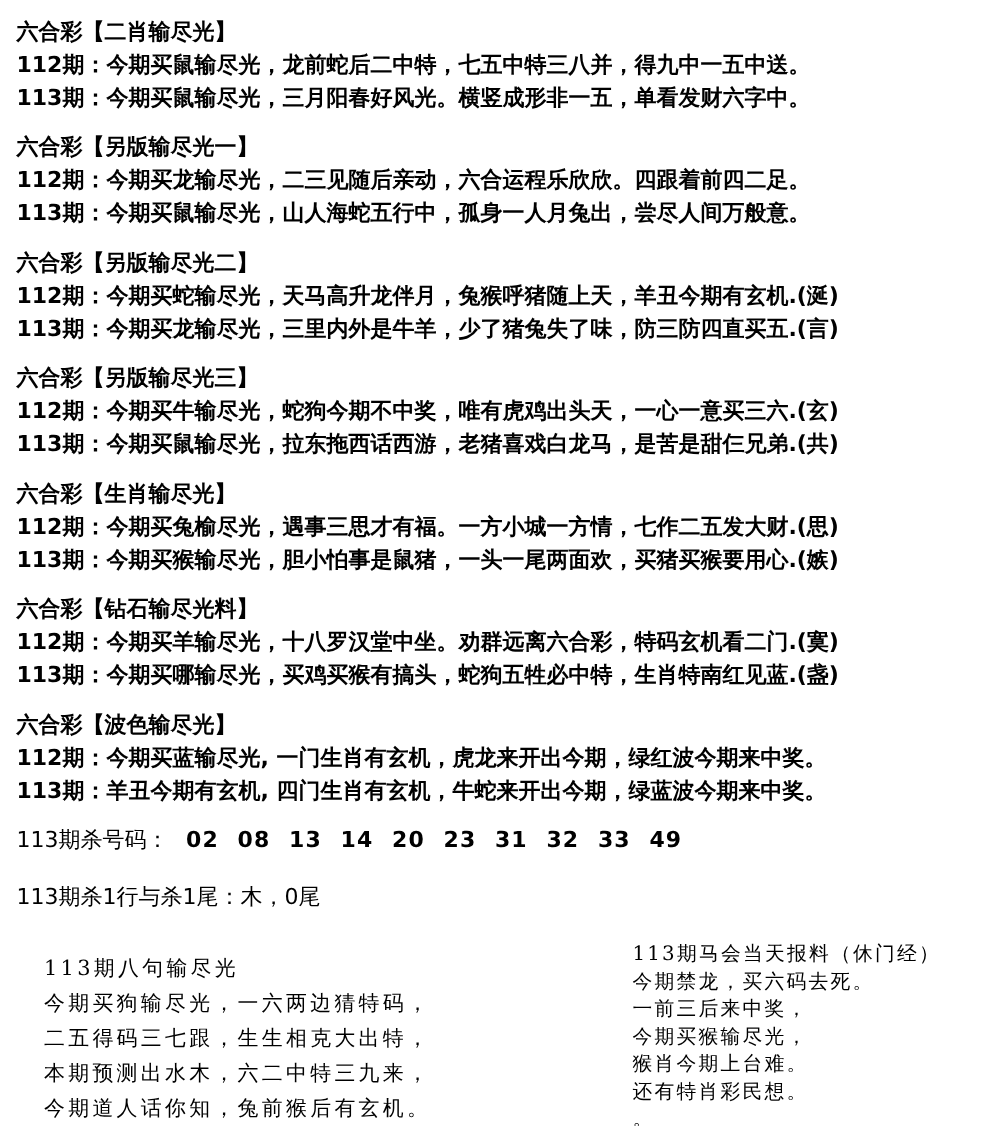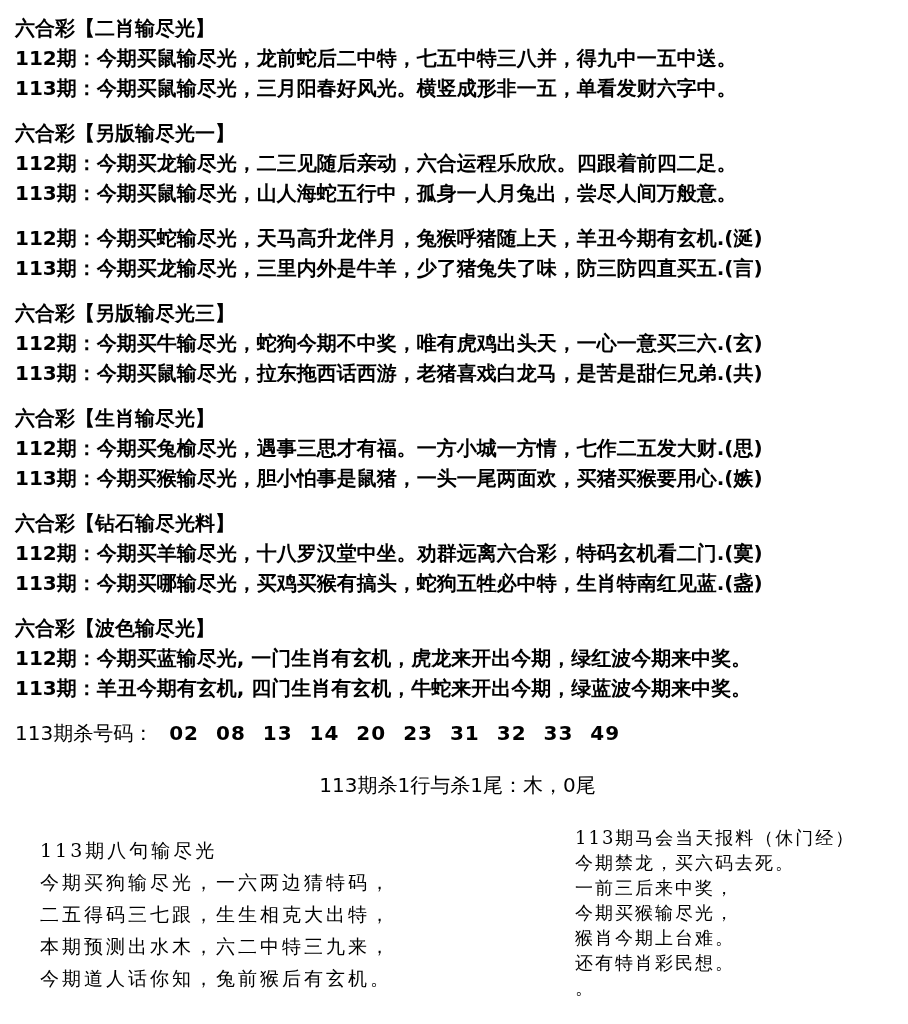--- a/index.html
+++ b/index.html
@@ -33,21 +33,21 @@
     line-height: 30px;
     font-weight: normal;
     white-space: nowrap;
   }
   .kill-line .kill-nums {
     margin-left: 16px;
     font-weight: bold;
     letter-spacing: 1px;
     word-spacing: 9px;
   }
-  .kill-line.tail { margin-top: 22px; text-align: center; }
+  .kill-line.tail { margin-top: 22px; }
   .bottom {
     position: relative;
     margin-top: 18px;
     height: 190px;
     font-family: "DejaVu Serif", serif;
     font-weight: normal;
   }
   .bottom p { margin: 0; white-space: nowrap; }
   .bottom-left {
     position: absolute;
@@ -77,20 +77,21 @@
     <p>113期：今期买鼠输尽光，三月阳春好风光。横竖成形非一五，单看发财六字中。</p>
   </div>
 
   <div class="block">
     <p>六合彩【另版输尽光一】</p>
     <p>112期：今期买龙输尽光，二三见随后亲动，六合运程乐欣欣。四跟着前四二足。</p>
     <p>113期：今期买鼠输尽光，山人海蛇五行中，孤身一人月兔出，尝尽人间万般意。</p>
   </div>
 
   <div class="block">
+    <p>六合彩【另版输尽光二】</p>
     <p>112期：今期买蛇输尽光，天马高升龙伴月，兔猴呼猪随上天，羊丑今期有玄机.(涎)</p>
     <p>113期：今期买龙输尽光，三里内外是牛羊，少了猪兔失了味，防三防四直买五.(言)</p>
   </div>
 
   <div class="block">
     <p>六合彩【另版输尽光三】</p>
     <p>112期：今期买牛输尽光，蛇狗今期不中奖，唯有虎鸡出头天，一心一意买三六.(玄)</p>
     <p>113期：今期买鼠输尽光，拉东拖西话西游，老猪喜戏白龙马，是苦是甜仨兄弟.(共)</p>
   </div>
 

